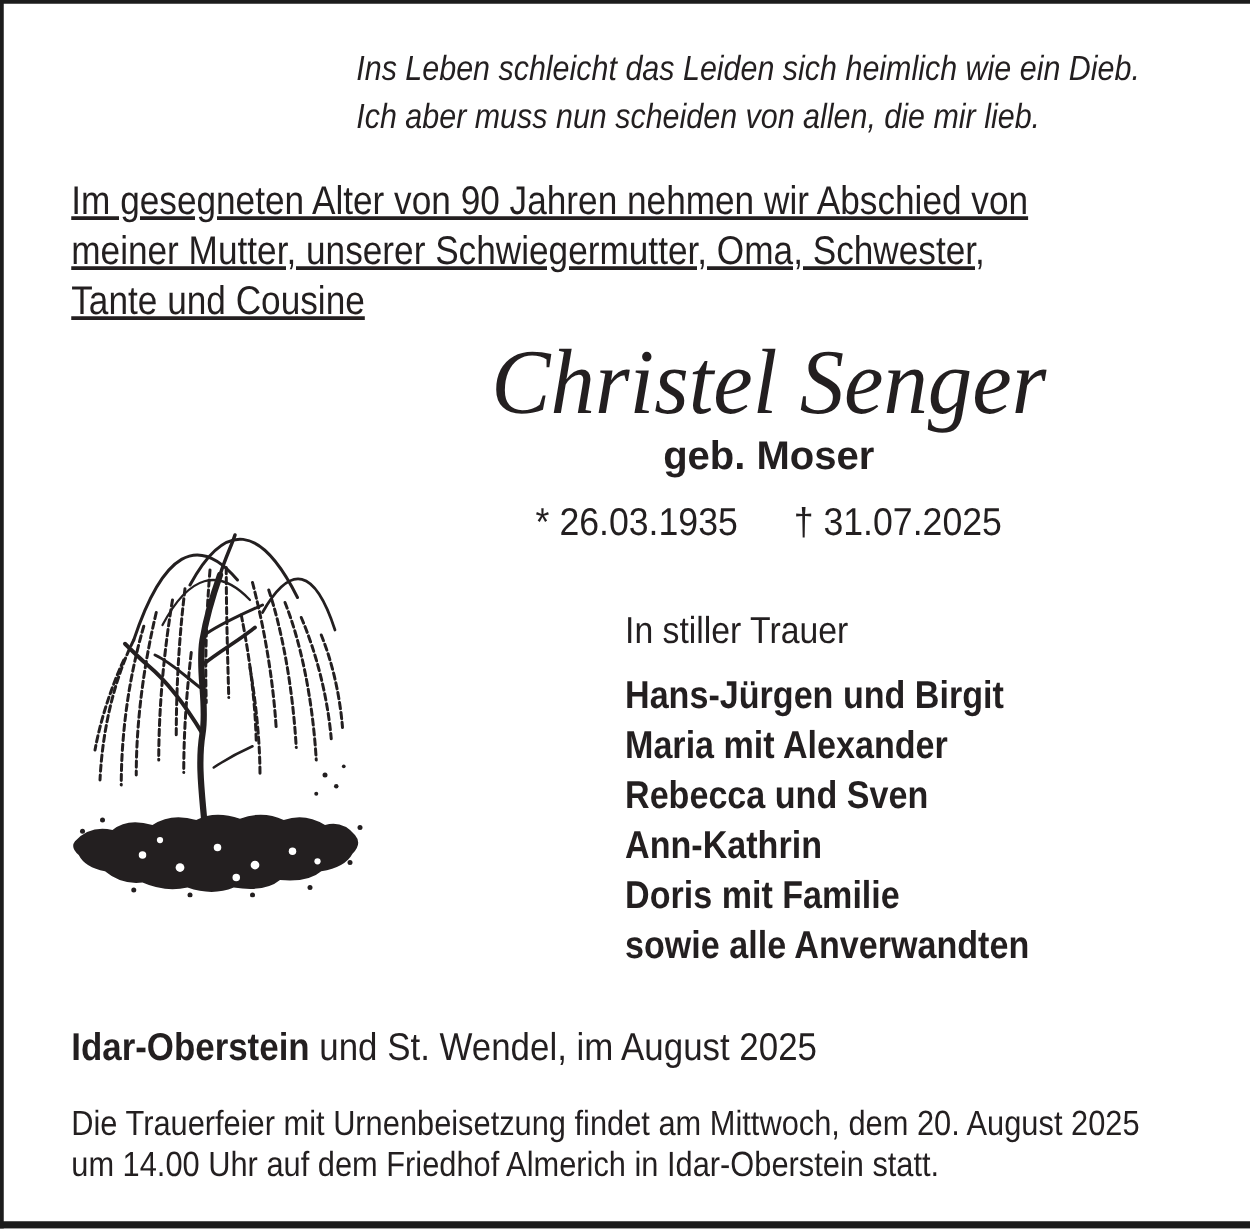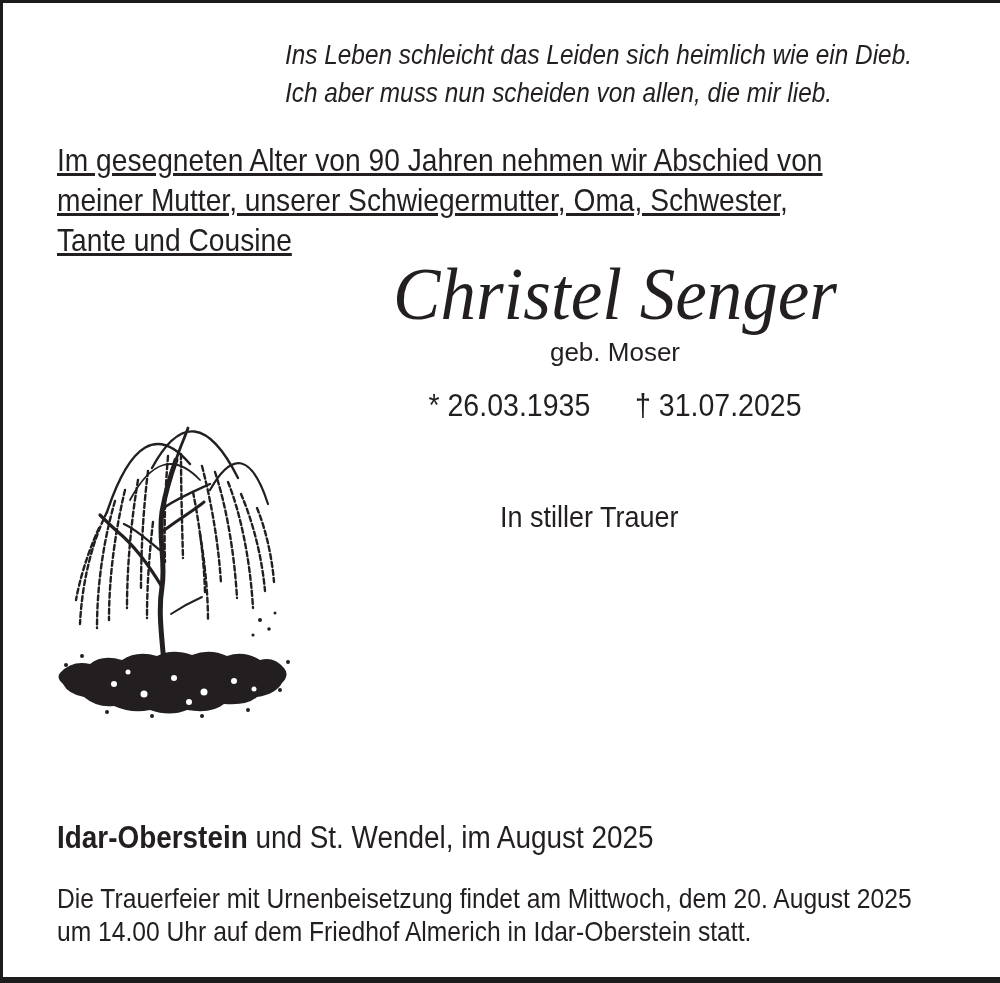--- a/index.html
+++ b/index.html
@@ -27,41 +27,41 @@
     font-style: italic; font-size: 28px; line-height: 38px;
   }
   .epigraph .line { transform: scaleX(0.87); transform-origin: 0 50%; white-space: nowrap; }
 
   .intro {
     position: absolute; left: 57px; top: 140px;
     font-size: 32px; line-height: 40px; text-decoration: underline;
   }
 
   .name-block {
-    position: absolute; left: 232px; top: 254px; width: 766px;
+    position: absolute; left: 232px; top: 266px; width: 766px;
     text-align: center;
   }
   .deceased-name {
     font-family: "Liberation Serif", serif;
     font-style: italic;
     font-size: 74px; line-height: 80px;
     white-space: nowrap;
     transform: scaleX(0.96); transform-origin: 50% 50%;
   }
-  .maiden-name { font-size: 26px; line-height: 32px; margin-top: 2px; }
+  .maiden-name { font-size: 32px; line-height: 32px; margin-top: 2px; font-weight: bold; }
   .dates {
     font-size: 31px; line-height: 36px; margin-top: 20px;
     white-space: nowrap;
     transform: scaleX(0.92); transform-origin: 50% 50%;
   }
   .dates .death-date { margin-left: 40px; }
 
   .tree { position: absolute; left: 52px; top: 372px; }
 
-  .mourning { position: absolute; left: 500px; top: 500px; }
+  .mourning { position: absolute; left: 500px; top: 488px; }
   .mourning-heading {
     font-size: 30px; line-height: 34px;
     transform: scaleX(0.9); transform-origin: 0 50%; white-space: nowrap;
   }
   .mourning-names {
     margin-top: 14px;
     font-weight: bold; font-size: 31px; line-height: 40px;
   }
   .mourning-names .mname { transform: scaleX(0.88); transform-origin: 0 50%; white-space: nowrap; }
 
@@ -162,20 +162,28 @@
       <circle cx="152" cy="320" r="3.5"></circle>
       <circle cx="182" cy="309" r="3"></circle>
       <circle cx="202" cy="317" r="2.5"></circle>
       <circle cx="76" cy="300" r="2.5"></circle>
       <circle cx="137" cy="330" r="3"></circle>
     </g>
   </svg>
 
   <div class="mourning">
     <div class="mourning-heading">In stiller Trauer</div>
+    <div class="mourning-names">
+      <div class="mname">Hans-Jürgen und Birgit</div>
+      <div class="mname">Maria mit Alexander</div>
+      <div class="mname">Rebecca und Sven</div>
+      <div class="mname">Ann-Kathrin</div>
+      <div class="mname">Doris mit Familie</div>
+      <div class="mname">sowie alle Anverwandten</div>
+    </div>
   </div>
 
   <div class="place-line">
     <span class="bold">Idar-Oberstein</span><span> und St. Wendel, im August 2025</span>
   </div>
 
   <div class="funeral">
     <div class="sqz">Die Trauerfeier mit Urnenbeisetzung findet am Mittwoch, dem 20. August 2025</div>
     <div class="sqz">um 14.00 Uhr auf dem Friedhof Almerich in Idar-Oberstein statt.</div>
   </div>

